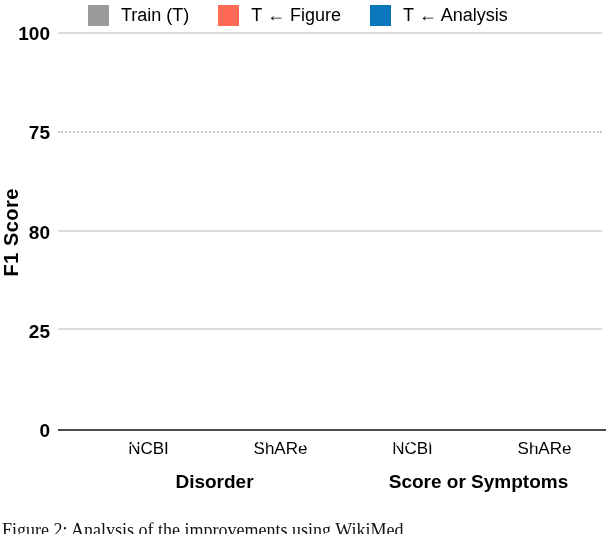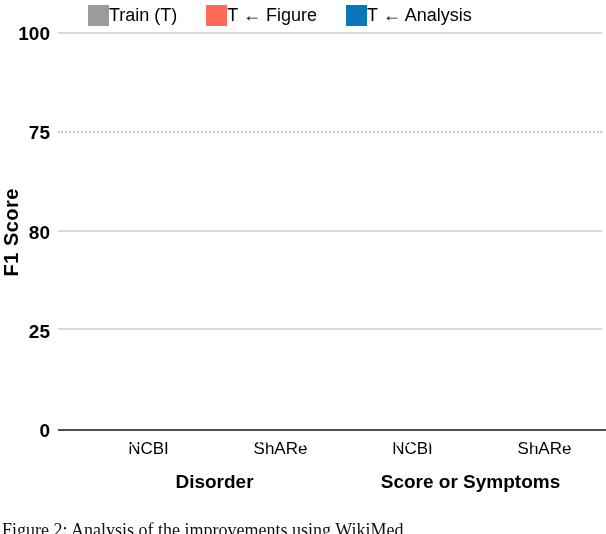--- a/index.html
+++ b/index.html
@@ -10,21 +10,21 @@
     background:#ffffff;
     font-family:"Liberation Sans", sans-serif;
     color:#000;
   }
   
   .legend{
     display:flex;align-items:center;
     margin:4px 0 0 88px;gap:29px;
     height:22px;
   }
-  .legend-item{display:flex;align-items:center;}
+  .legend-item{display:flex;align-items:center;gap:12px;}
   .legend-swatch{width:21px;height:21px;display:inline-block;}
   .legend-label{font-size:18px;line-height:21px;white-space:nowrap;}
   
   .chart{
     position:relative;
     display:flex;
     margin-top:8px;
     height:397px;
   }
   .ylabel-col{
@@ -73,21 +73,21 @@
     text-align:center;
     color:#ffffff;font-size:16px;line-height:18px;
   }
   
   .sublabels{
     display:flex;gap:15px;
     margin:8px 0 0 90px;
   }
   .sublabel{width:117px;text-align:center;font-size:17px;}
   .grouplabels{
-    display:flex;gap:7px;
+    display:flex;gap:15px;
     margin:12px 0 0 90px;
   }
   .grouplabel{text-align:center;font-weight:bold;font-size:19px;}
   
   .caption{
     margin:27px 0 0 2px;
     font-family:"Liberation Serif", serif;
     font-size:18px;color:#111;
     white-space:nowrap;
   }

